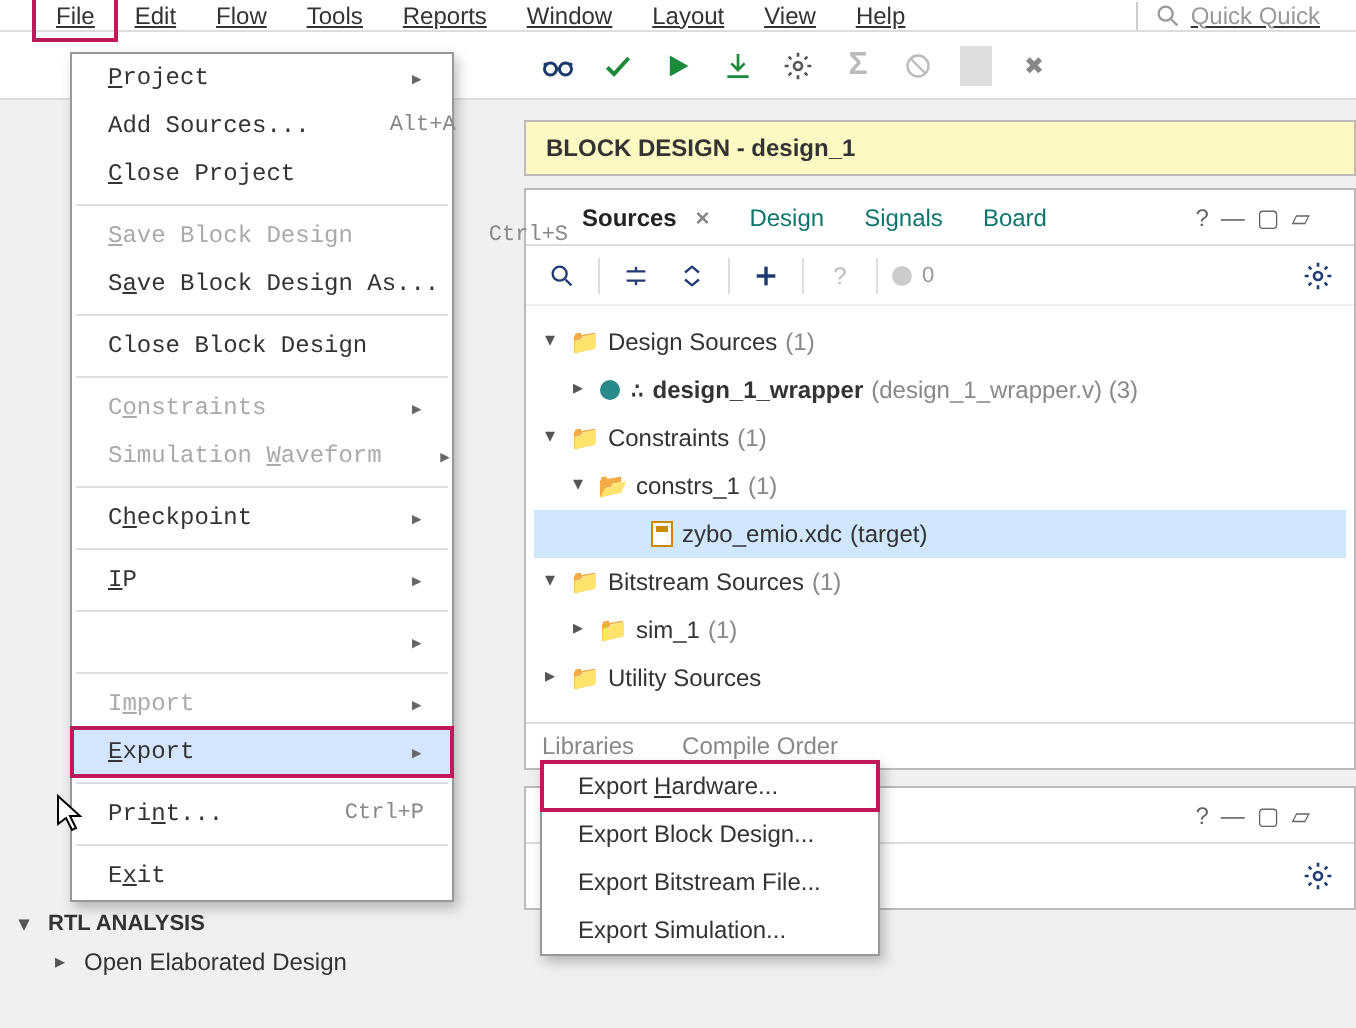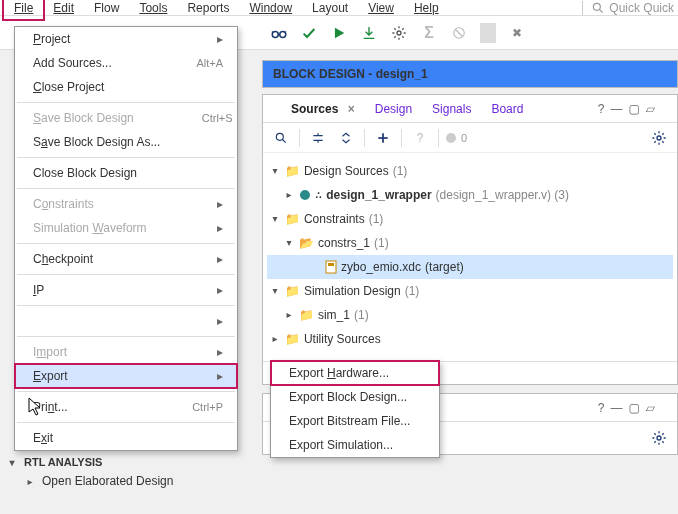--- a/index.html
+++ b/index.html
@@ -13,21 +13,22 @@
     height: 514px;
     overflow: hidden;
     position: relative;
   }
   .menubar {
     display: flex;
     align-items: center;
     background: #fff;
     border-bottom: 1px solid #ddd;
     height: 16px;
-    padding: 0 4px;
+    padding: 0 18px;
+    text-decoration: underline;
   }
   .menubar-item {
     padding: 4px 10px;
     cursor: pointer;
   }
   .menubar-item .ul { text-decoration: underline; }
   .file-highlight {
     outline: 2px solid #c2185b;
   }
   .quick-access {
@@ -53,42 +54,42 @@
   .toolbar .sep { width:1px; height:20px; background:#ddd; }
 
   .content-area {
     position: absolute;
     left: 262px;
     top: 60px;
     right: 0;
     bottom: 0;
   }
   .design-header {
-    background: #3b82f6;
+    background: #fef9c3;
     border: 1px solid #bbb;
     padding: 6px 10px;
     font-weight: bold;
     font-size: 12px;
     color: #333;
   }
   .panel {
     background: #fff;
     border: 1px solid #bbb;
     margin-top: 6px;
   }
   .panel-tabs {
     display: flex;
     align-items: center;
     border-bottom: 1px solid #ddd;
     height: 28px;
     padding: 0 18px;
   }
   .panel-tab {
     padding: 5px 10px;
-    color: #6d28d9;
+    color: #0f766e;
     cursor: pointer;
   }
   .panel-tab.active {
     color: #222;
     font-weight: bold;
   }
   .panel-tab .close-x { margin-left: 6px; color:#888; cursor:pointer; }
   .panel-header-icons {
     margin-left: auto;
     display: flex;
@@ -169,23 +170,23 @@
     white-space: nowrap;
   }
   .dropdown .mi.disabled { color:#aaa; cursor:default;gap:28px; }
   .dropdown .mi.highlight-row { background:#d5e5ff; }
   .dropdown .mi .label { flex:1; }
   .dropdown .mi .accel { color:#888; margin-left:40px; font-size:11px; }
   .dropdown .mi .arrow { color:#666; margin-left:auto; }
   .dropdown .msep { height:1px; background:#ddd; margin:3px 2px; }
   .ul { text-decoration: underline; }
 
-  #file-menu { left: 14px; top: 26px; width: 224px; }
+  #file-menu { left: 35px; top: 26px; width: 192px; font-family: Liberation Mono, monospace; }
   #file-menu .mi.export-row { outline:2px solid #c2185b; outline-offset:-1px; }
-  #export-sub { left: 270px; top: 360px; width: 170px; }
+  #export-sub { left: 270px; top: 380px; width: 170px; }
   #export-sub .hw-row { outline:2px solid #c2185b; outline-offset:-1px; }
 
   .left-reveal {
     position:absolute;
     left:6px;
     top:456px;
     font-size:12px;
     color:#333;
   }
   .left-reveal .hdr { font-weight:bold; font-size:11px; display:flex; align-items:center; gap:6px; }
@@ -357,21 +358,21 @@
         <svg width="12" height="14">
             <rect x="1" y="1" width="10" height="12" fill="#fff" stroke="#c88a00"></rect>
             <rect x="3" y="3" width="6" height="3" fill="#c88a00"></rect>
           </svg>
         <span>zybo_emio.xdc</span>
         <span>(target)</span>
       </div>
       <div class="tree-row">
         <span class="caret">▾</span>
         <span>📁</span>
-        <span>Simulation Design</span>
+        <span>Bitstream Sources</span>
         <span class="dim">(1)</span>
       </div>
       <div class="tree-row indent-1">
         <span class="caret">▸</span>
         <span>📁</span>
         <span>sim_1</span>
         <span class="dim">(1)</span>
       </div>
       <div class="tree-row">
         <span class="caret">▸</span>

